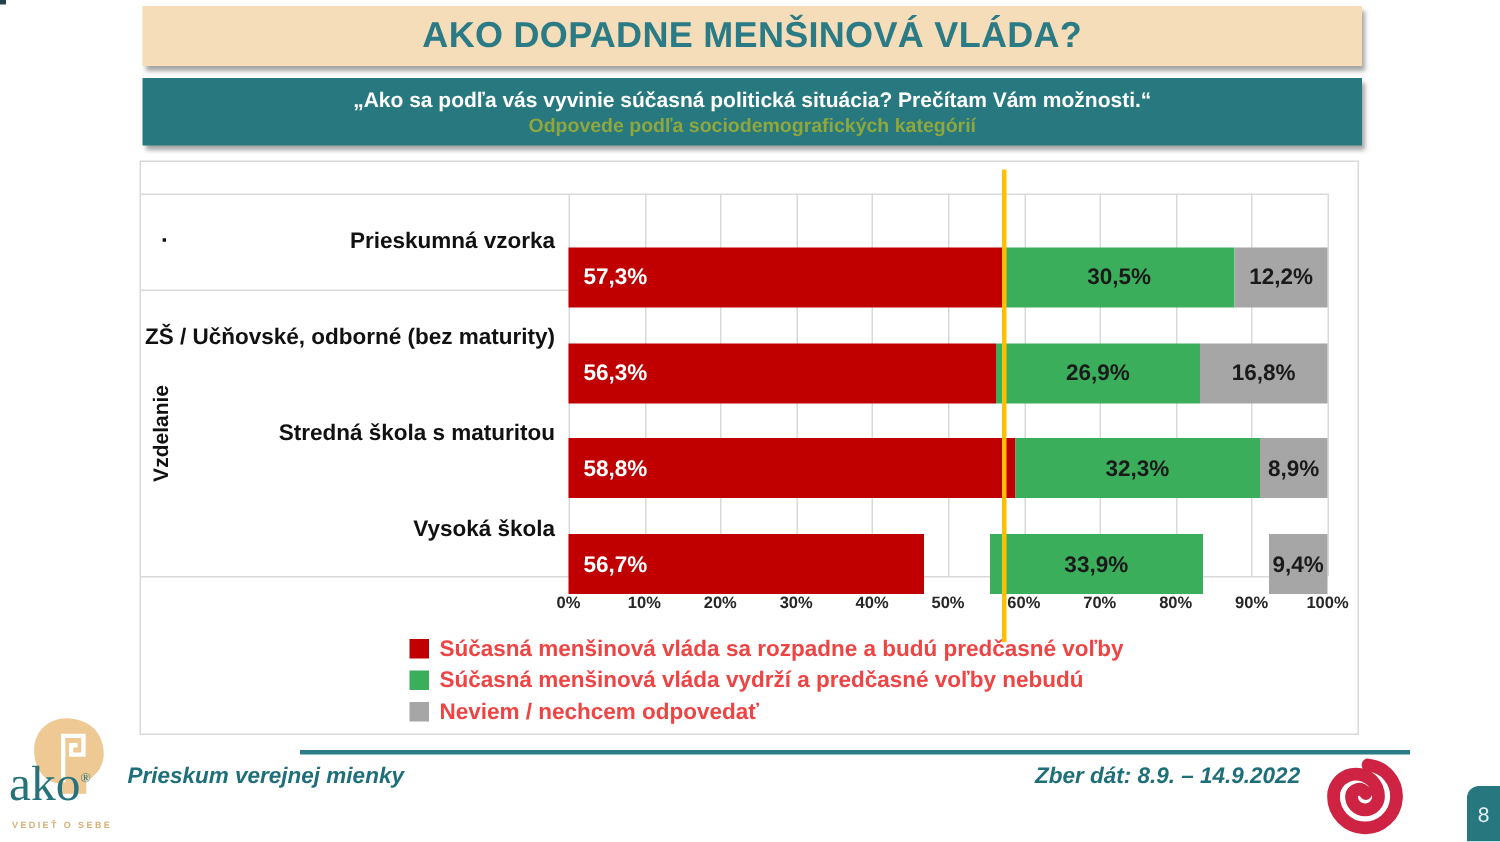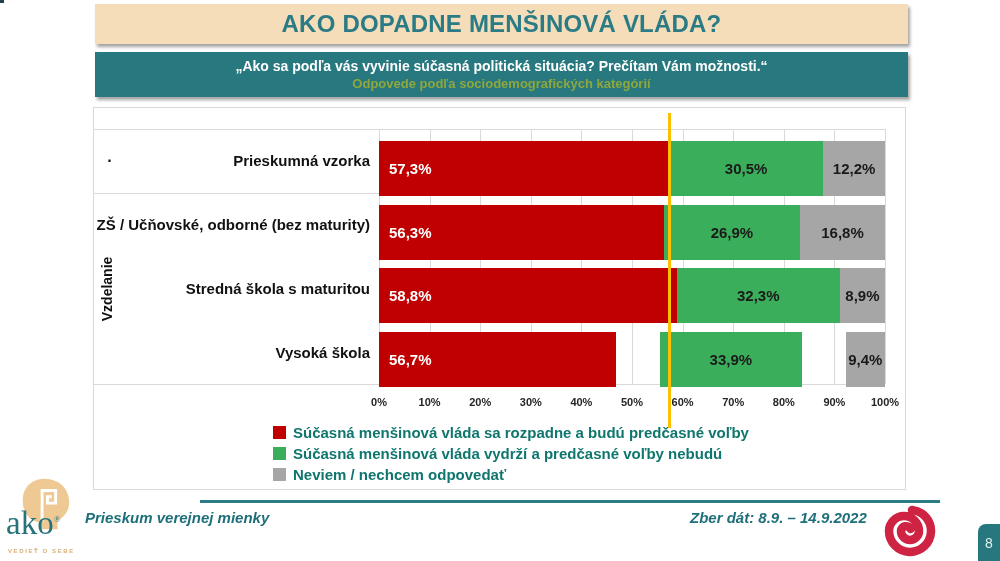--- a/index.html
+++ b/index.html
@@ -20,31 +20,31 @@
   .chart-box{position:absolute;left:93px;top:107px;width:811px;height:381px;background:#fff;
     border:1px solid #D9D9D9;box-sizing:content-box;}
   .chart-inner{position:absolute;left:0;top:0;width:100%;height:100%;}
 
   .hline{position:absolute;height:1px;background:#D9D9D9;}
   .vline{position:absolute;width:1px;background:#D9D9D9;}
 
   .cat-label{position:absolute;display:flex;align-items:center;justify-content:flex-end;
     font-weight:bold;font-size:15px;color:#111;white-space:nowrap;padding-right:9px;box-sizing:border-box;}
 
-  .bar{position:absolute;display:flex;height:55px;}
+  .bar{position:absolute;display:flex;height:40px;margin-top:24px;}
   .seg{display:flex;align-items:center;}
   .seg .lbl{font-weight:bold;font-size:15px;white-space:nowrap;}
   .seg.s0 .lbl{color:#fff;padding-left:10px;}
   .seg.s1 .lbl,.seg.s2 .lbl{color:#1a1a1a;width:100%;text-align:center;padding:0;}
 
   .tick{position:absolute;width:44px;text-align:center;font-size:11px;font-weight:bold;color:#262626;}
   .ref{position:absolute;width:3px;z-index:5;}
 
   .legend{position:absolute;left:179px;top:315px;display:flex;flex-direction:column;gap:2px;}
-  .leg-item{display:flex;align-items:center;gap:7px;font-weight:bold;font-size:15px;color:#0f766e;line-height:19px;text-align:right;}
+  .leg-item{display:flex;align-items:center;gap:7px;font-weight:bold;font-size:15px;color:#ef4444;line-height:19px;text-align:right;}
   .leg-sq{width:13px;height:13px;flex:none;display:inline-block;}
 
   .dot{position:absolute;left:6px;width:20px;display:flex;align-items:center;justify-content:center;
     font-weight:bold;font-size:16px;color:#111;}
   .vz{position:absolute;left:2px;width:22px;display:flex;align-items:center;justify-content:center;
     writing-mode:vertical-rl;transform:rotate(180deg);font-weight:bold;font-size:14px;color:#111;}
 
   .footer-line{position:absolute;left:200px;top:500px;width:740px;height:3px;background:#2A7D84;}
   .footer-text{position:absolute;top:509px;font-style:italic;font-weight:bold;font-size:15px;color:#1E6F7A;}
   .footer-left{left:85px;}

